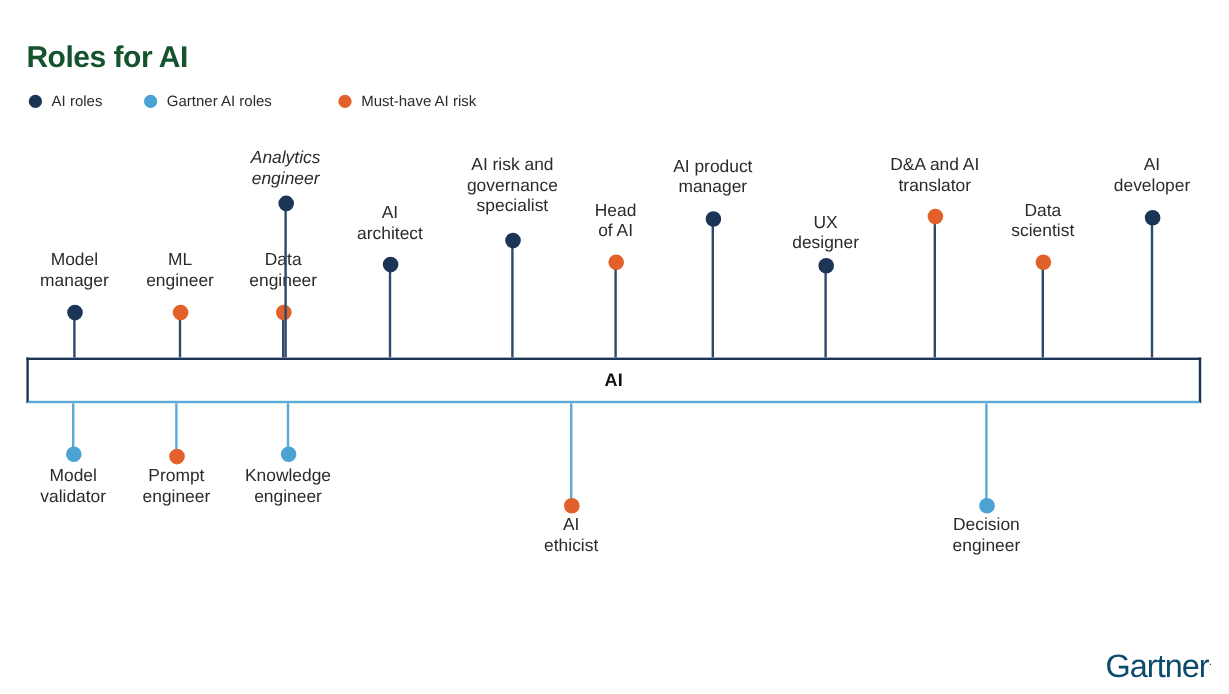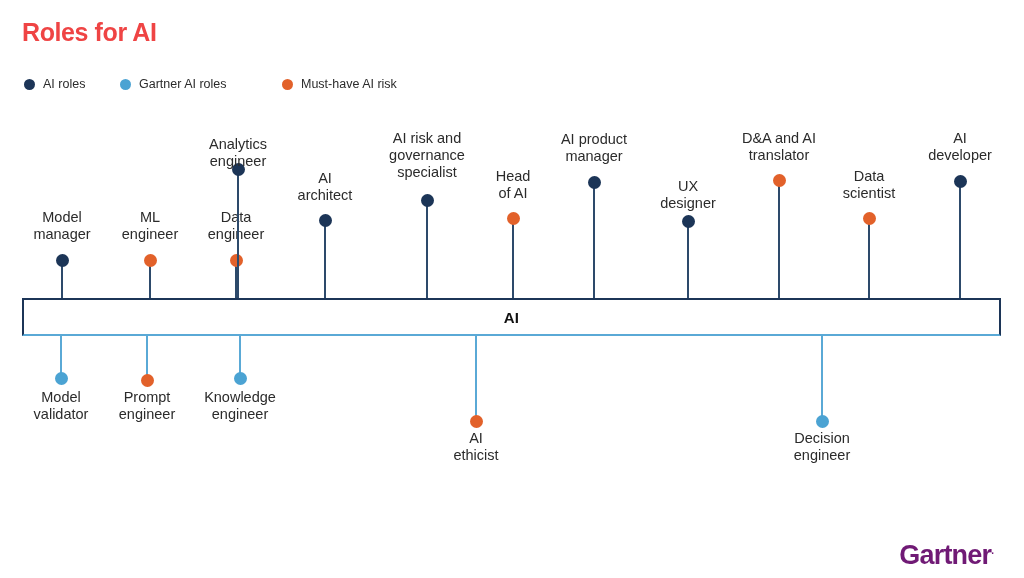--- a/index.html
+++ b/index.html
@@ -8,23 +8,23 @@
     background:#ffffff;
     font-family:"Liberation Sans", sans-serif;
     color:#2b2b2b;
     overflow:hidden;
     position:relative;
   }
   #stage{position:absolute;left:0;top:0;width:1024px;height:578px;}
 
   
   .title{
-    position:absolute;left:22px;top:18px;
+    position:absolute;left:22px;top:34px;
     font-size:25px;font-weight:bold;letter-spacing:-0.4px;
-    color:#ef4444;
+    color:#14532d;
   }
 
   
   .legend{position:absolute;left:24px;top:74px;height:20px;}
   .legend-item{position:absolute;top:0;display:flex;align-items:center;height:20px;}
   .legend-dot{width:11px;height:11px;border-radius:50%;display:inline-block;}
   .legend-label{font-size:12.5px;color:#2b2b2b;margin-left:8px;white-space:nowrap;}
 
   
   .ai-bar{
@@ -48,23 +48,23 @@
     position:absolute;text-align:center;white-space:pre;
     font-size:14.5px;line-height:17px;color:#2b2b2b;
   }
 
   
   .source{
     position:absolute;left:24px;top:477px;
     font-size:12.5px;line-height:21px;color:#9a9a9a;
   }
   .logo{
-    position:absolute;right:30px;top:540px;
-    font-size:27px;font-weight:bold;letter-spacing:-0.8px;
-    color:#701a75;
+    position:absolute;right:14px;top:540px;
+    font-size:27px;font-weight:normal;letter-spacing:-0.8px;
+    color:#0c4a6e;
   }
   .logo .reg{font-size:10px;vertical-align:super;letter-spacing:0;}
 </style>
 </head>
 <body>
 
 <div id="stage">
 
   <div class="title">Roles for AI</div>
 
@@ -98,21 +98,21 @@
       </div>
       <div class="node">
         <div class="stem" style="left: 235px; background: rgb(45, 74, 107); top: 260.5px; height: 37.5px;"></div>
         <div class="dot" style="left: 229.5px; top: 254px; background: rgb(226, 97, 42);"></div>
         <div class="node-label" style="width: 190px; left: 141px; top: 209px;">Data
 engineer</div>
       </div>
       <div class="node">
         <div class="stem" style="left: 237px; background: rgb(45, 74, 107); top: 169.5px; height: 128.5px;"></div>
         <div class="dot" style="left: 231.5px; top: 163px; background: rgb(28, 53, 87);"></div>
-        <div class="node-label" style="width: 190px; left: 143px; top: 136px;">Analytics
+        <div class="node-label" style="width: 190px; left: 143px; top: 124px; font-style: italic;">Analytics
 engineer</div>
       </div>
       <div class="node">
         <div class="stem" style="left: 324px; background: rgb(45, 74, 107); top: 220.5px; height: 77.5px;"></div>
         <div class="dot" style="left: 318.5px; top: 214px; background: rgb(28, 53, 87);"></div>
         <div class="node-label" style="width: 190px; left: 230px; top: 170px;">AI
 architect</div>
       </div>
       <div class="node">
         <div class="stem" style="left: 426px; background: rgb(45, 74, 107); top: 200.5px; height: 97.5px;"></div>

